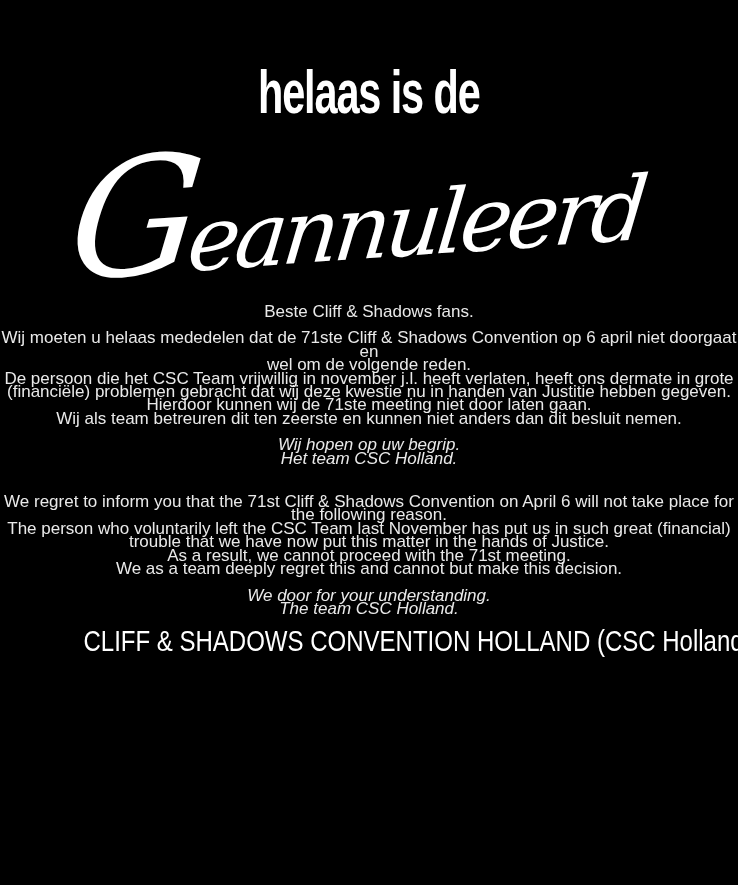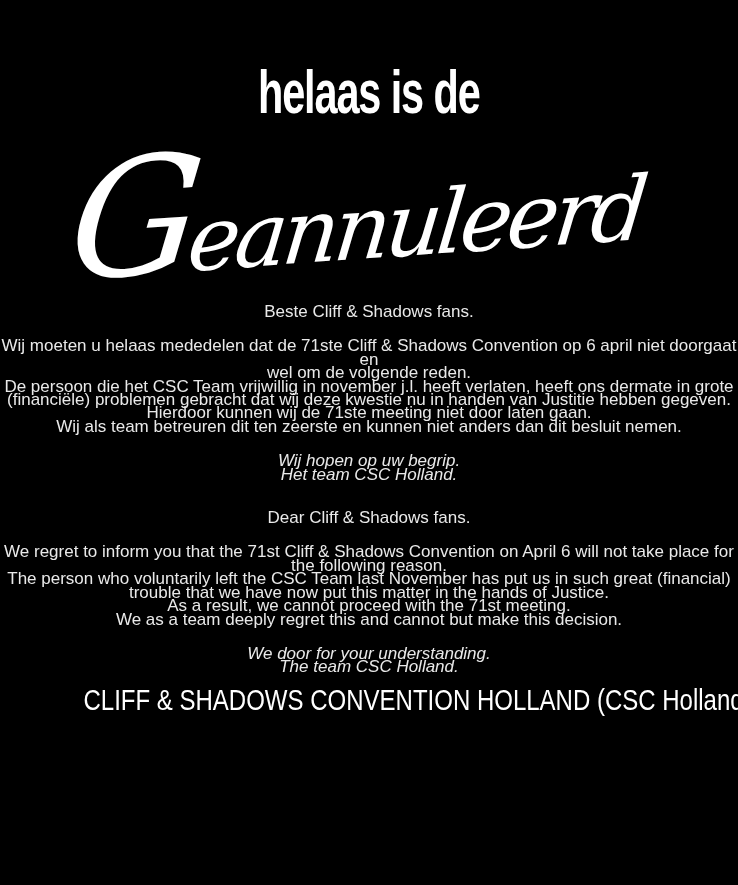--- a/index.html
+++ b/index.html
@@ -64,21 +64,21 @@
 
   
   .msg {
     text-align: center;
     color: #e9e9e9;
     font-size: 17px;
     line-height: 13.4px;
   }
   .msg .salutation { margin: 0; }
   .msg .body {
-    margin: 21px 0;
+    margin: 13px 0;
     white-space: pre-line;
   }
   .msg .closing {
     margin: 13px 0 0 0;
     white-space: pre-line;
     font-style: italic;
   }
   .msg-nl { margin-top: 14px; }
   .msg-en { margin-top: 30px; }
 
@@ -119,21 +119,20 @@
 wel om de volgende reden.
 De persoon die het CSC Team vrijwillig in november j.l. heeft verlaten, heeft ons dermate in grote
 (financiële) problemen gebracht dat wij deze kwestie nu in handen van Justitie hebben gegeven.
 Hierdoor kunnen wij de 71ste meeting niet door laten gaan.
 Wij als team betreuren dit ten zeerste en kunnen niet anders dan dit besluit nemen.</p>
     <p class="closing">Wij hopen op uw begrip.
 Het team CSC Holland.</p>
   </section>
 
   <section class="msg msg-en">
-    <p class="salutation">Dear Cliff &amp; Shadows fans.</p>
     <p class="body">We regret to inform you that the 71st Cliff &amp; Shadows Convention on April 6 will not take place for
 the following reason.
 The person who voluntarily left the CSC Team last November has put us in such great (financial)
 trouble that we have now put this matter in the hands of Justice.
 As a result, we cannot proceed with the 71st meeting.
 We as a team deeply regret this and cannot but make this decision.</p>
     <p class="closing">We door for your understanding.
 The team CSC Holland.</p>
   </section>
 

